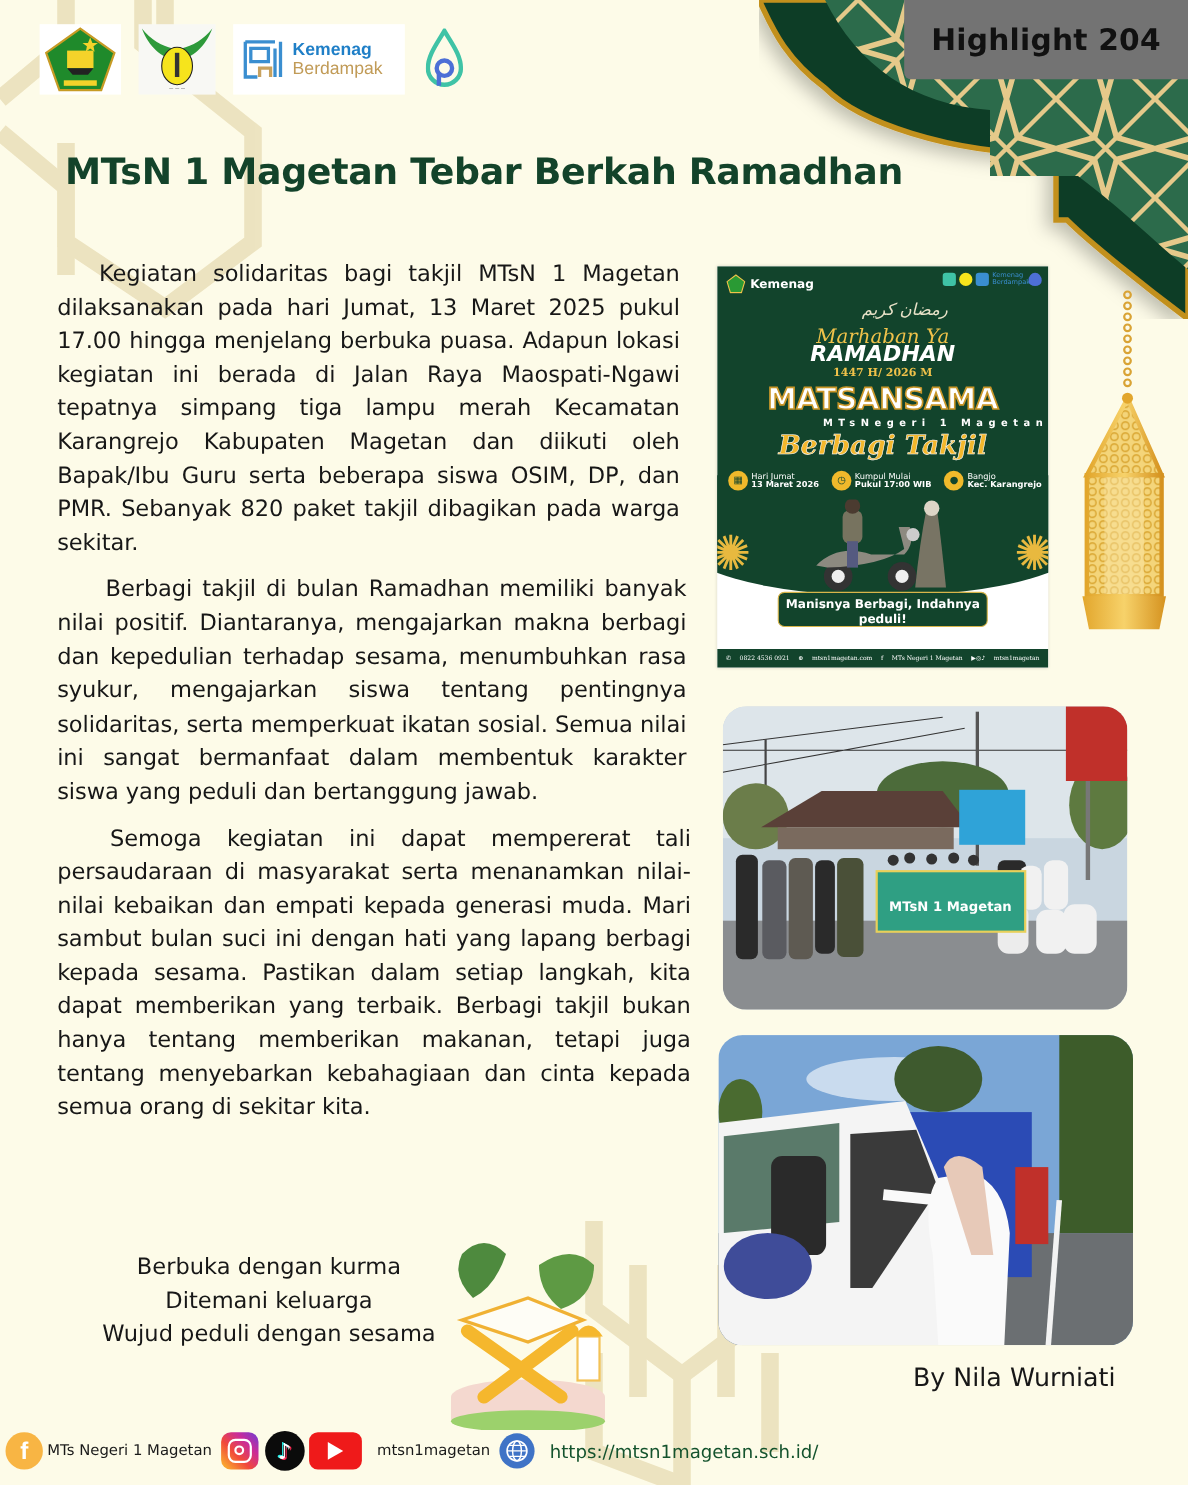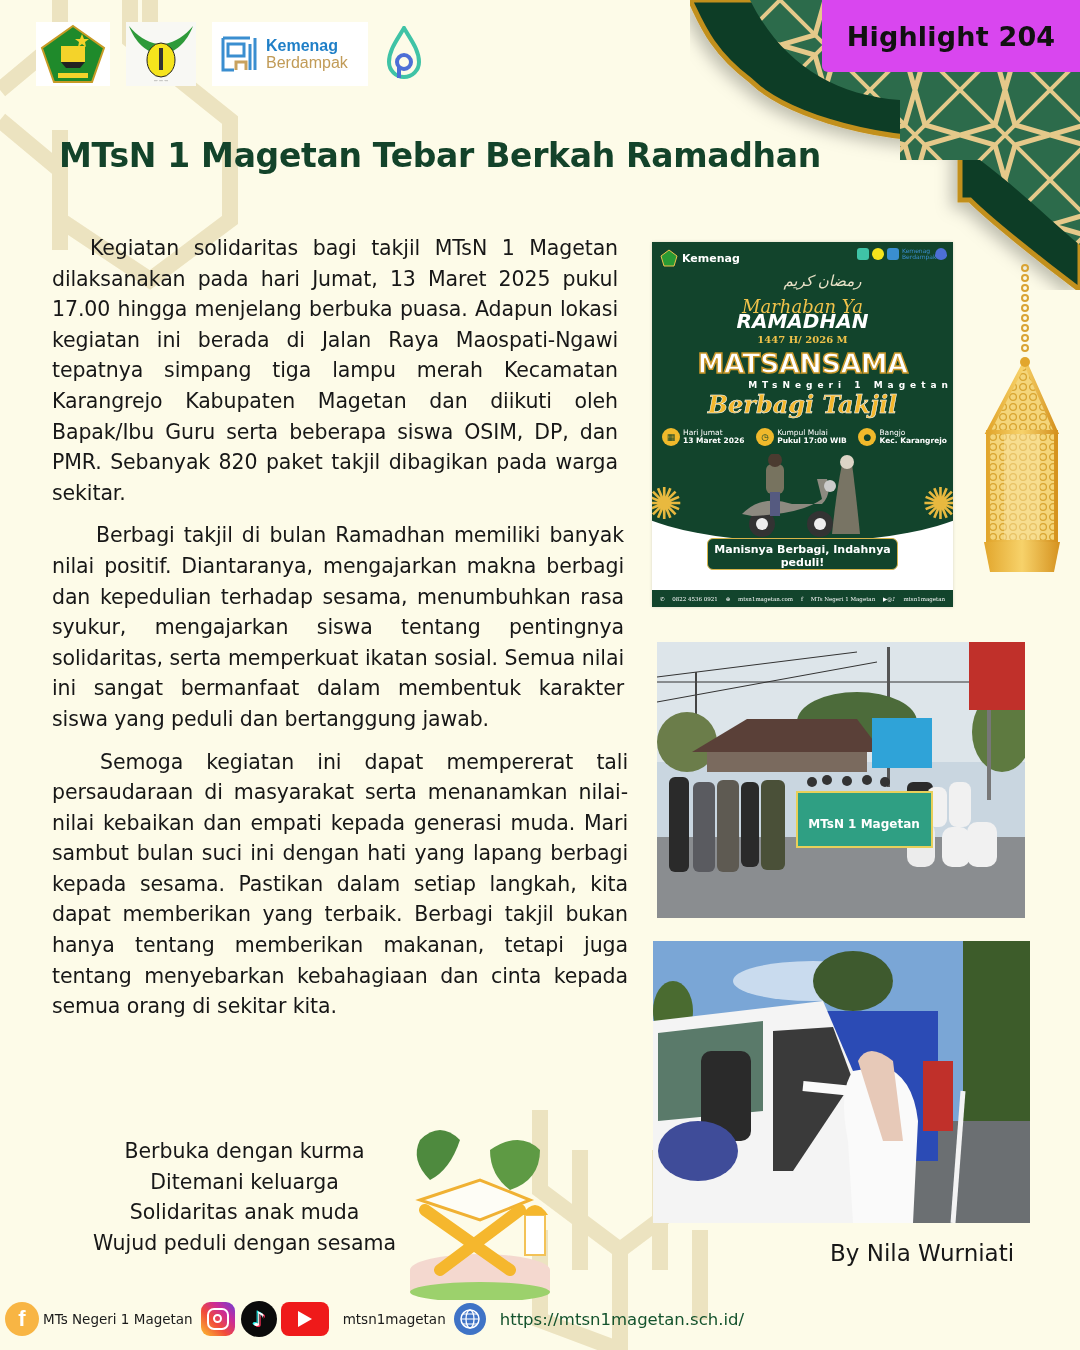--- a/index.html
+++ b/index.html
@@ -10,21 +10,21 @@
     position: relative;
     color: #161616;
   }
   .deco-bg { position: absolute; inset: 0; pointer-events: none; }
 
   
   .corner-arch { position: absolute; right: 0; top: 0; width: 390px; height: 290px; }
 
   .highlight-badge {
     position: absolute; right: 0; top: 0; width: 258px; height: 72px;
-    background: #d946ef; border-bottom-left-radius: 6px;
+    background: #737373; border-bottom-left-radius: 6px;
     display: flex; align-items: center; justify-content: center;
     font-weight: bold; font-size: 27px; color: #111;
     font-family: "DejaVu Sans", sans-serif; letter-spacing: 0.2px;
   }
 
   
   .logos { position: absolute; left: 36px; top: 22px; display: flex; align-items: center; gap: 16px; }
   .logo-box { background: #fff; height: 64px; display: flex; align-items: center; justify-content: center; }
   .logo-kemenag { width: 74px; }
   .logo-wings { width: 70px; background: #f8f8f4; }
@@ -85,21 +85,21 @@
   .poster-banner .b1 { font-size: 11px; font-weight: bold; margin-top: 4px; }
   .poster-banner .b2 { font-size: 7px; margin-top: 1px; }
   .poster-footer {
     position: absolute; left: 0; bottom: 0; width: 100%; height: 17px; background: #12442c;
     color: #fff; font-size: 5.5px; display: flex; align-items: center; justify-content: space-around; padding: 0 4px;
     font-family: "DejaVu Serif", serif;
   }
   .poster-deco { position: absolute; top: 240px; color: #e8b93f; font-size: 44px; line-height: 44px; }
 
   
-  .photo { position: absolute; overflow: hidden; }
+  .photo { position: absolute; overflow: hidden; border-radius: 22px; }
   .photo-group { left: 657px; top: 642px; width: 368px; height: 276px; }
   .photo-truck { left: 653px; top: 941px; width: 377px; height: 282px; }
 
   
   .lantern { position: absolute; left: 978px; top: 262px; width: 86px; height: 320px; }
 
   
   .quran-deco { position: absolute; left: 400px; top: 1120px; width: 170px; height: 180px; }
 
   
@@ -194,21 +194,20 @@
 
 <div class="article">
   <p class="para p1">Kegiatan solidaritas bagi takjil MTsN 1 Magetan dilaksanakan pada hari Jumat, 13 Maret 2025 pukul 17.00 hingga menjelang berbuka puasa. Adapun lokasi kegiatan ini berada di  Jalan Raya Maospati-Ngawi tepatnya simpang tiga lampu merah Kecamatan Karangrejo Kabupaten Magetan dan diikuti oleh Bapak/Ibu Guru serta beberapa siswa OSIM, DP, dan PMR. Sebanyak 820 paket takjil dibagikan pada warga sekitar.</p>
   <p class="para p2">Berbagi takjil di bulan Ramadhan memiliki banyak nilai positif. Diantaranya, mengajarkan makna berbagi dan kepedulian terhadap sesama, menumbuhkan rasa syukur, mengajarkan siswa tentang pentingnya solidaritas, serta memperkuat ikatan sosial. Semua nilai ini sangat bermanfaat dalam membentuk karakter siswa yang peduli dan bertanggung jawab.</p>
   <p class="para p3">Semoga kegiatan ini dapat mempererat tali persaudaraan di masyarakat serta menanamkan nilai-nilai kebaikan dan empati kepada generasi muda. Mari sambut bulan suci ini dengan hati yang lapang berbagi kepada sesama. Pastikan dalam setiap langkah, kita dapat memberikan yang terbaik. Berbagi takjil bukan hanya tentang memberikan makanan, tetapi juga tentang menyebarkan kebahagiaan dan cinta kepada semua orang di sekitar kita.</p>
 </div>
 
 <div class="poem">
   <div>Berbuka dengan kurma</div>
   <div>Ditemani keluarga</div>
-  <div>Solidaritas anak muda</div>
   <div>Wujud peduli dengan sesama</div>
 </div>
 
 <div class="author">By Nila Wurniati</div>
 
 <div class="poster">
   <div class="poster-top"></div>
   <div class="poster-curve"></div>
   <div class="poster-deco" style="left:-6px;">✺</div>
   <div class="poster-deco" style="right:-6px;">✺</div>

